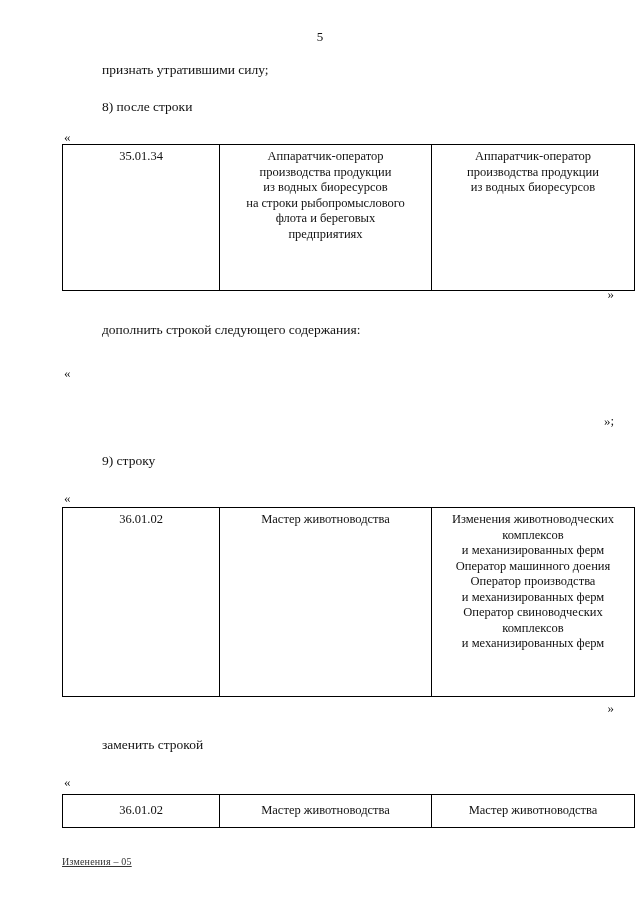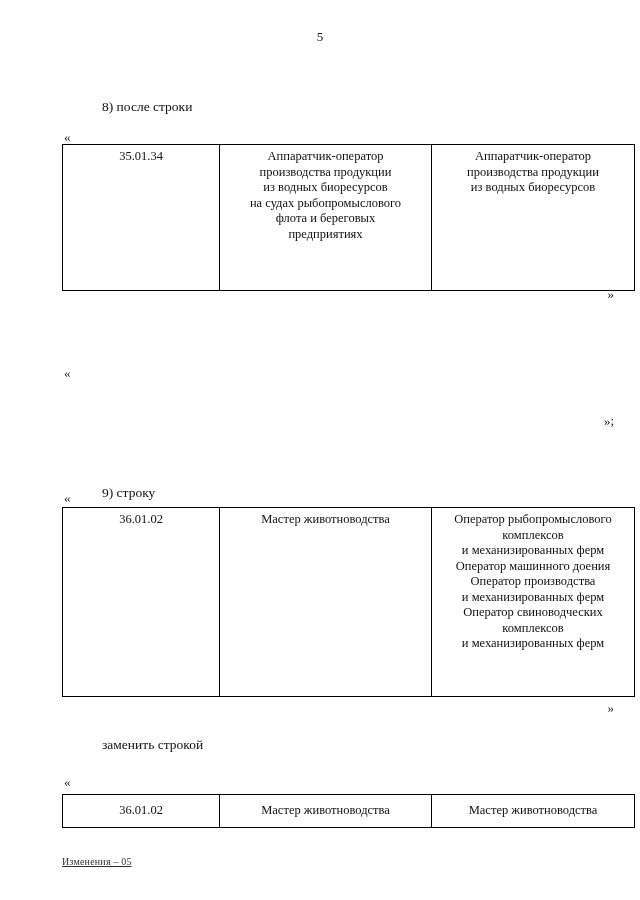--- a/index.html
+++ b/index.html
@@ -38,21 +38,21 @@
   .para {
     position: absolute;
     left: 102px;
     font-size: 13.5px;
     line-height: 16px;
     white-space: nowrap;
   }
   .p-1 { top: 62px; }
   .p-2 { top: 99px; }
   .p-3 { top: 322px; }
-  .p-4 { top: 453px; margin-top: 32px; }
+  .p-4 { top: 453px; }
   .p-5 { top: 737px; }
 
   
   .quote-open {
     position: absolute;
     left: 64px;
     font-size: 13px;
     line-height: 13px;
   }
   .quote-close {
@@ -118,66 +118,68 @@
     letter-spacing: 0.2px;
   }
 </style>
 </head>
 <body>
 
 <div class="page">
 
   <div class="page-number">5</div>
 
+  <div class="para p-1">признать утратившими силу;</div>
   <div class="para p-2">8) после строки</div>
 
   <div class="quote-open q1-open">«</div>
 
   <table class="doc-table t1">
     <tbody>
       <tr>
         <td class="col-code">35.01.34</td>
         <td class="col-old cell-lines">
           <span>Аппаратчик-оператор</span>
           <span>производства продукции</span>
           <span>из водных биоресурсов</span>
-          <span>на судах рыбопромыслового</span>
+          <span>на строки рыбопромыслового</span>
           <span>флота и береговых</span>
           <span>предприятиях</span>
         </td>
         <td class="col-new cell-lines">
           <span>Аппаратчик-оператор</span>
           <span>производства продукции</span>
           <span>из водных биоресурсов</span>
         </td>
       </tr>
     </tbody>
   </table>
 
   <div class="quote-close q1-close">»</div>
 
+  <div class="para p-3">дополнить строкой следующего содержания:</div>
 
   <div class="quote-open q2-open">«</div>
 
 
   <div class="quote-close q2-close">»;</div>
 
   <div class="para p-4">9) строку</div>
 
   <div class="quote-open q3-open">«</div>
 
   <table class="doc-table t3">
     <tbody>
       <tr>
         <td class="col-code">36.01.02</td>
         <td class="col-old cell-lines">
           <span>Мастер животноводства</span>
         </td>
         <td class="col-new cell-lines">
-          <span>Оператор рыбопромыслового</span>
+          <span>Изменения животноводческих</span>
           <span>комплексов</span>
           <span>и механизированных ферм</span>
           <span>Оператор машинного доения</span>
           <span>Оператор производства</span>
           <span>и механизированных ферм</span>
           <span>Оператор свиноводческих</span>
           <span>комплексов</span>
           <span>и механизированных ферм</span>
         </td>
       </tr>

